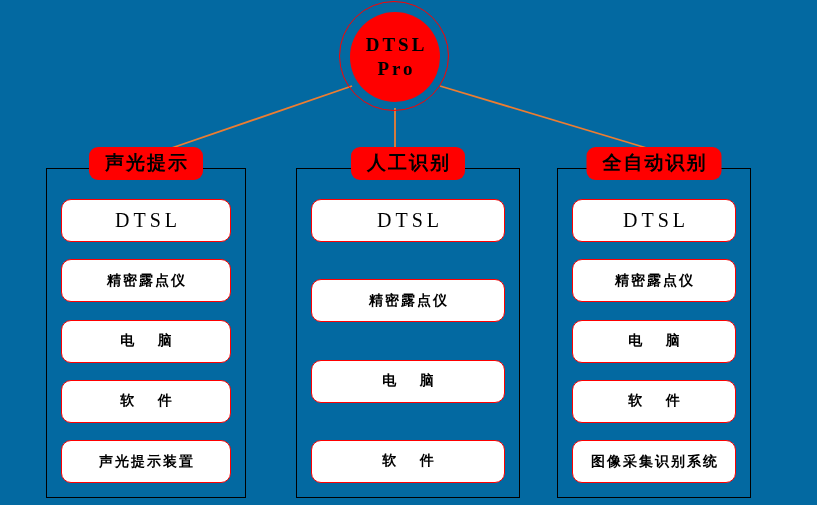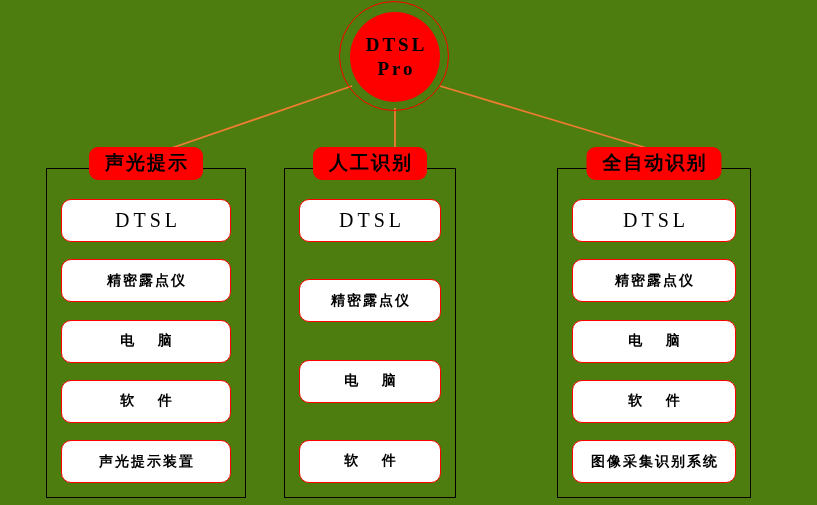--- a/index.html
+++ b/index.html
@@ -10,21 +10,21 @@
   body {
     width: 817px;
     height: 505px;
     font-family: "Liberation Serif", "DejaVu Serif", serif;
     overflow: hidden;
   }
   #diagram {
     position: relative;
     width: 817px;
     height: 505px;
-    background: #4d7c0f;
+    background: #0369a1;
   }
   
   #connectors {
     position: absolute;
     left: 0;
     top: 0;
     width: 817px;
     height: 505px;
     pointer-events: none;
   }
@@ -70,21 +70,21 @@
     text-indent: 3px;
   }
   
   .group {
     position: absolute;
     box-sizing: border-box;
     border: 1.6px solid #000000;
     background: transparent;
   }
   .group-1 { left: 46px;  top: 168px; width: 200px; height: 330px; padding-left: 10px; }
-  .group-2 { left: 284px; top: 168px; width: 172px; height: 330px; padding-left: 48px; }
+  .group-2 { left: 296px; top: 168px; width: 224px; height: 330px; padding-left: 48px; }
   .group-3 { left: 557px; top: 168px; width: 194px; height: 330px; }
 
   .group-header {
     position: absolute;
     top: -22px;
     left: 50%;
     transform: translateX(-50%);
     background: #ff0000;
     border-radius: 9px;
     padding: 5px 14px 6px 14px;

